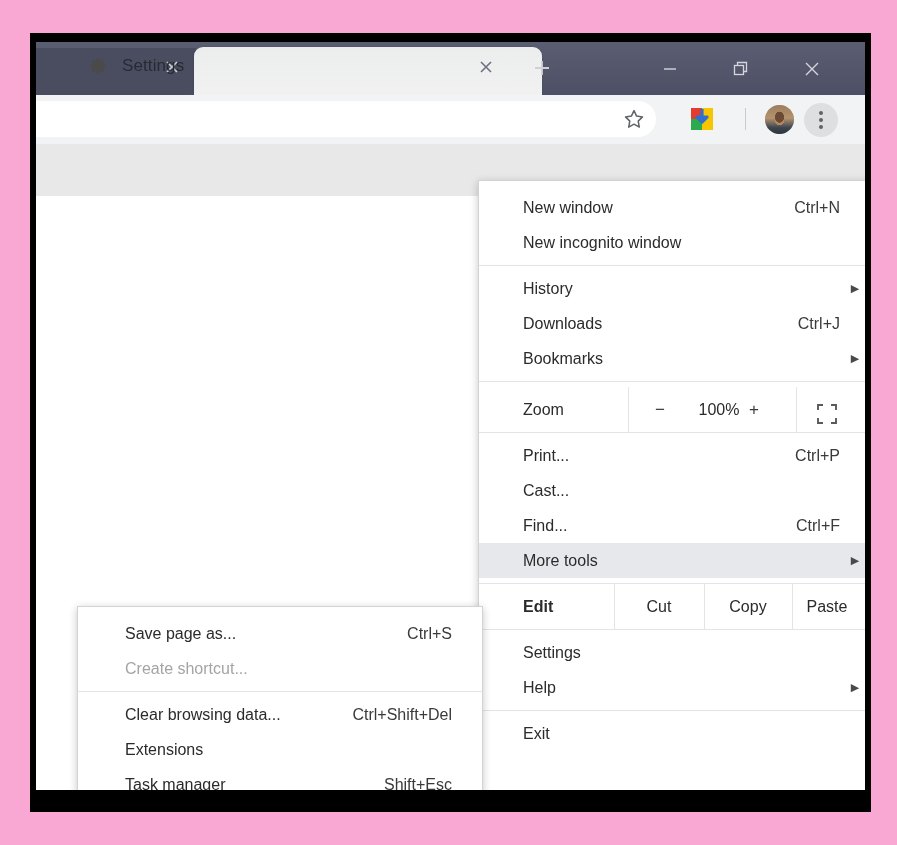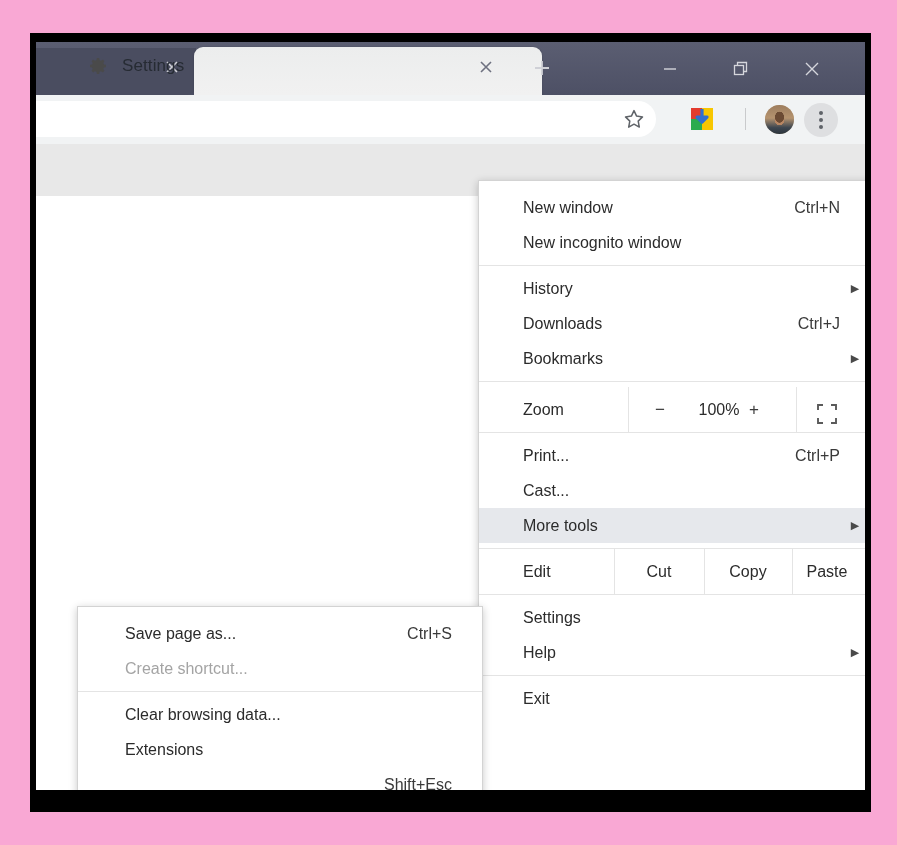--- a/index.html
+++ b/index.html
@@ -254,21 +254,21 @@
   .zoomrow .zval   { position: absolute; left: 200px; top: 0; width: 56px; text-align: center; margin-left: 12px; }
   .zoomrow .zplus  { position: absolute; left: 262px; top: 0; width: 26px; text-align: center; font-size: 17px; color: #3a3a3a; }
   .zoomrow .zfull  { position: absolute; left: 336px; top: 11px; width: 24px; height: 24px; }
 
   
   .editrow {
     position: relative;
     height: 45px;
     line-height: 45px;
   }
-  .editrow .elabel { position: absolute; left: 44px; top: 0; }
+  .editrow .elabel { position: absolute; left: 44px; top: 0; font-weight: bold; }
   .editrow .ediv {
     position: absolute; top: 0;
     width: 1px; height: 45px;
     background: #e4e4e4;
   }
   .editrow .ecell { position: absolute; top: 0; text-align: center; }
 
   
   #submenu {
     left: 41px; top: 532px;
@@ -417,20 +417,24 @@
       <div class="msep" style="margin:0"></div>
       <div style="height:5px"></div>
 
       <div class="mrow">
         <span class="mlabel">Print...</span>
         <span class="mshort">Ctrl+P</span>
       </div>
       <div class="mrow">
         <span class="mlabel">Cast...</span>
       </div>
+      <div class="mrow">
+        <span class="mlabel">Find...</span>
+        <span class="mshort">Ctrl+F</span>
+      </div>
       <div class="mrow hl">
         <span class="mlabel">More tools</span>
         <span class="marrow">▶</span>
       </div>
 
       <div class="msep" style="margin:5px 0 0"></div>
 
       <div class="editrow">
         <span class="elabel">Edit</span>
         <span class="ediv" style="left:135px"></span>
@@ -468,25 +472,27 @@
         <span class="mshort">Ctrl+S</span>
       </div>
       <div class="mrow">
         <span class="mlabel disabled">Create shortcut...</span>
       </div>
 
       <div class="msep"></div>
 
       <div class="mrow">
         <span class="mlabel">Clear browsing data...</span>
+        <span class="mshort">Ctrl+Shift+Del</span>
       </div>
       <div class="mrow">
         <span class="mlabel">Extensions</span>
       </div>
       <div class="mrow">
+        <span class="mlabel">Task manager</span>
         <span class="mshort">Shift+Esc</span>
       </div>
 
       <div class="msep"></div>
 
       <div class="mrow">
         <span class="mlabel">Developer tools</span>
         <span class="mshort">Ctrl+Shift+I</span>
       </div>
     </div>

